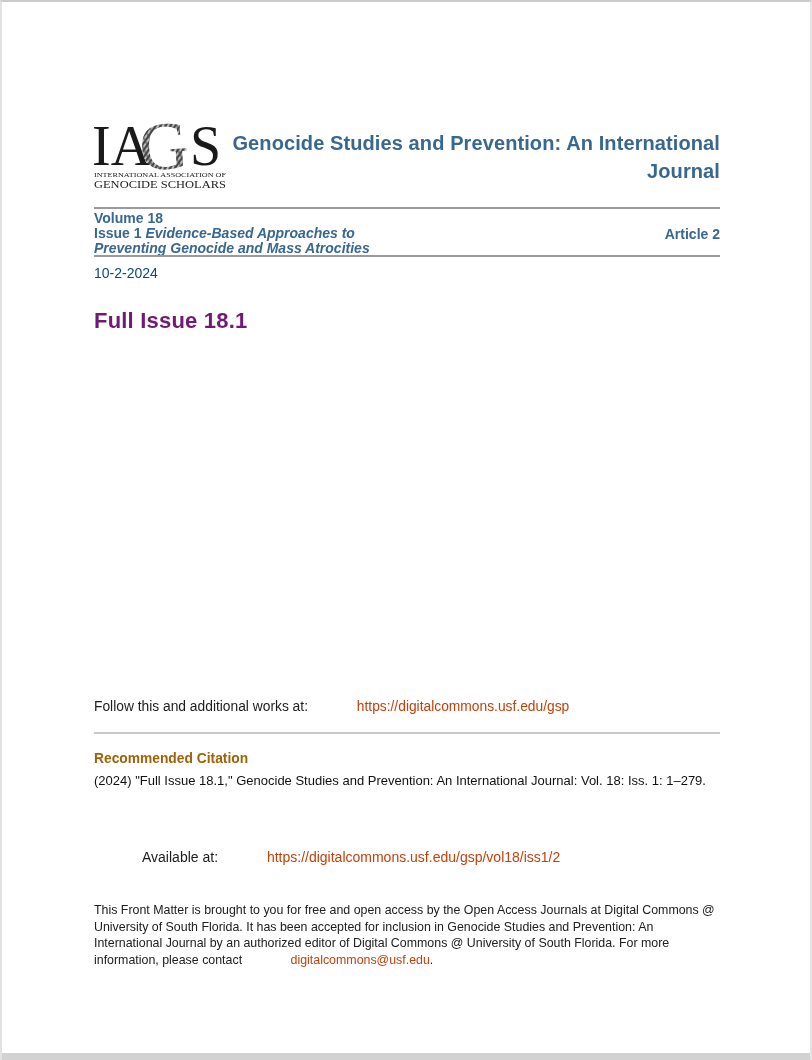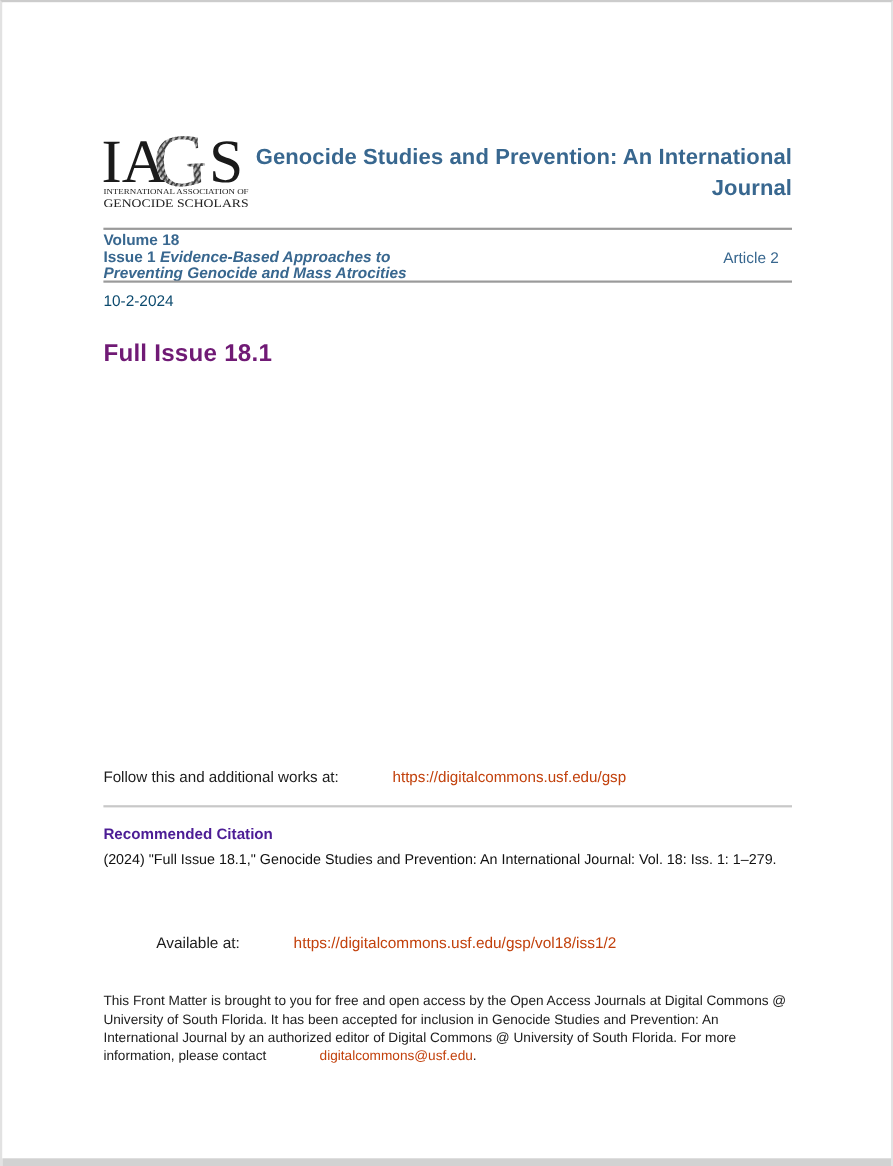--- a/index.html
+++ b/index.html
@@ -26,26 +26,26 @@
   }
   .rule{position:absolute;left:92px;width:626px;background:#9a9a9a;height:2px;}
   .rule-1{top:205px;}
   .rule-2{top:253px;}
   .rule-3{top:730px;height:1.6px;background:#c8c8c8;}
   .masthead{
     position:absolute;top:209px;left:92px;width:626px;
     color:#38678f;font-size:14px;line-height:15px;font-weight:600;
   }
   .masthead .it{font-style:italic;}
-  .article-no{position:absolute;right:12px;top:16px;font-weight:400;}
+  .article-no{position:absolute;right:0;top:16px;font-weight:700;}
   .date-line{position:absolute;top:263px;left:92px;font-size:14px;color:#0c4a6e;}
   .article-title{position:absolute;top:306px;left:92px;font-size:22px;font-weight:700;color:#701a75;letter-spacing:.2px;}
   .follow-line{position:absolute;top:697px;left:92px;font-size:13.8px;color:#1c1c1c;}
   a.link{color:#c2410c;text-decoration:none;padding-left:45px;}
-  .rec-heading{position:absolute;top:749px;left:92px;font-size:13.8px;font-weight:700;color:#4c1d95;}
+  .rec-heading{position:absolute;top:749px;left:92px;font-size:13.8px;font-weight:700;color:#a16207;}
   .citation-body{position:absolute;top:768px;left:92px;width:640px;font-size:13px;line-height:21px;color:#111;}
   .citation-body .it{}
   .available-line{position:absolute;top:847px;left:92px;font-size:14px;color:#1c1c1c;margin-left:48px;}
   .footer-para{
     position:absolute;top:900px;left:92px;width:626px;
     font-size:12.4px;line-height:16.6px;color:#202020;
   }
   .bottom-bar{position:absolute;left:0;bottom:0;width:100%;height:7px;background:#d2d2d2;}
 </style>
 </head>

